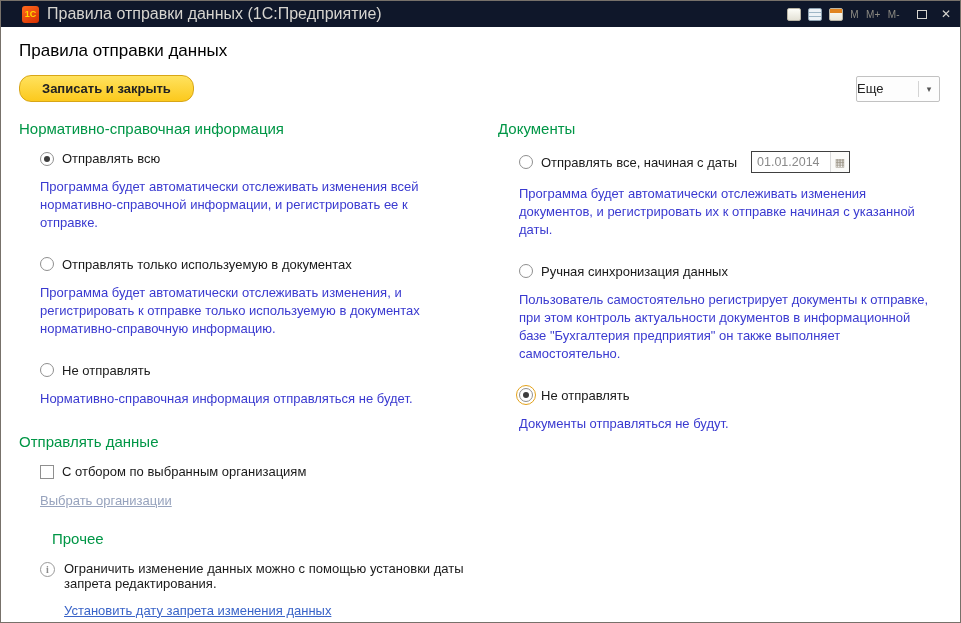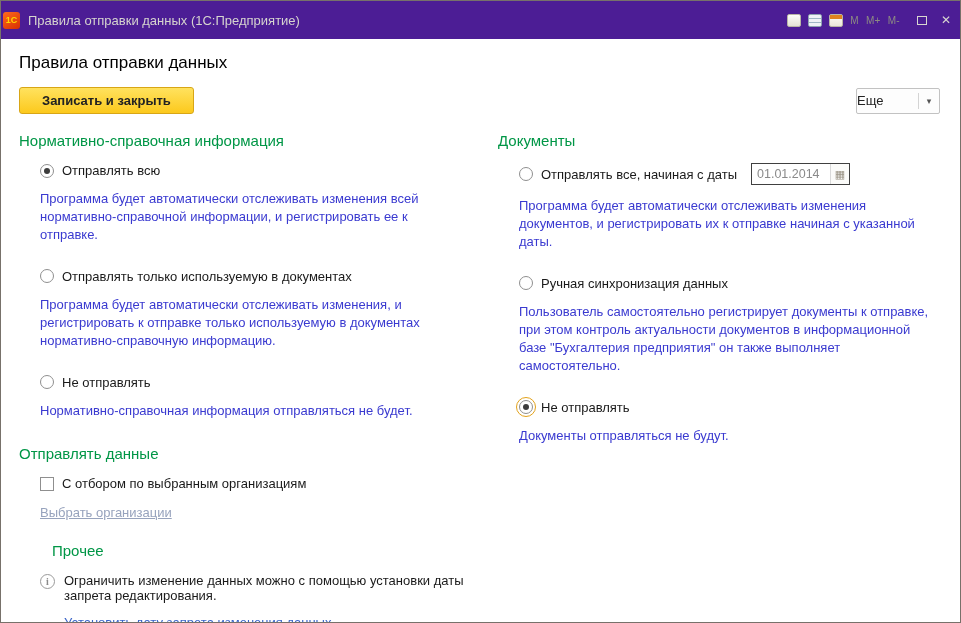--- a/index.html
+++ b/index.html
@@ -7,51 +7,51 @@
   body {
     font-family: "Liberation Sans", "DejaVu Sans", sans-serif;
     font-size: 13px; color: #1a1a1a; background: #7f8792;
   }
   .window {
     width: 961px; height: 623px; background: #ffffff;
     border: 1px solid #77716a; display: flex; flex-direction: column;
   }
   
   .titlebar {
-    height: 38px; background: #4c1d95; display: flex; align-items: center;
-    padding: 0 6px 0 2px; flex: 0 0 auto;
+    height: 26px; background: #0f172a; display: flex; align-items: center;
+    padding: 0 6px 0 21px; flex: 0 0 auto;
   }
   .logo {
     width: 17px; height: 17px; border-radius: 3px; margin-right: 8px;
     background: linear-gradient(145deg,#ff6a1e,#d62f00);
     color: #ffd800; font-weight: bold; font-size: 9px;
     display: flex; align-items: center; justify-content: center;
   }
-  .tb-title { color: #d6d4cf; font-size: 13px; flex: 1 1 auto; white-space: nowrap; overflow: hidden; }
+  .tb-title { color: #d6d4cf; font-size: 16px; flex: 1 1 auto; white-space: nowrap; overflow: hidden; }
   .tb-right { display: flex; align-items: center; gap: 7px; }
   .tb-ico { width: 14px; height: 13px; display: inline-block; border-radius: 2px; cursor: pointer; }
   .tb-ico.page { background: linear-gradient(#fdfdf8,#e4e2d6); border: 1px solid #b9b5a6; }
   .tb-ico.calc {
     background: repeating-linear-gradient(#eef2f6 0 3px,#9fb6c6 3px 4px),
                 repeating-linear-gradient(90deg,transparent 0 4px,#9fb6c6 4px 5px);
     border: 1px solid #8fa3b2;
   }
   .tb-ico.cal { background: linear-gradient(#fffdf6,#eae6da); border: 1px solid #b9b5a6; position: relative; }
   .tb-ico.cal::before { content:""; position:absolute; left:0; right:0; top:0; height:4px; background:#e0821e; }
   .tb-mem { color: #8d8b83; font-size: 10px; letter-spacing: .3px; cursor: default; }
   .tb-win { color: #d8d6d0; font-size: 12px; width: 16px; text-align: center; cursor: pointer; }
   .tb-max { width: 10px; height: 9px; border: 1px solid #d8d6d0; display: inline-block; margin: 0 4px 0 10px; cursor: pointer; }
   
   .content { flex: 1 1 auto; background: #fff; padding: 14px 20px 0 18px; overflow: hidden; }
   .page-title { font-size: 17px; font-weight: normal; color: #000; margin-bottom: 14px; }
   .toolbar { display: flex; justify-content: space-between; align-items: center; margin-bottom: 18px; }
   .btn-save {
     font-family: inherit; font-size: 13px; font-weight: bold; color: #222;
     background: linear-gradient(#ffe25e,#fcc91d); border: 1px solid #d8a616;
-    border-radius: 3px; padding: 5px 22px; height: 27px; cursor: pointer;
+    border-radius: 12px; padding: 5px 22px; height: 27px; cursor: pointer;
   }
   .btn-more {
     font-family: inherit; font-size: 13px; color: #222; background: #fdfdfd;
     border: 1px solid #c2c2c2; border-radius: 2px; height: 26px; width: 84px;
     display: flex; align-items: center; cursor: pointer; padding: 0;
   }
   .btn-more .lbl { flex: 1 1 auto; text-align: left; }
   .btn-more .sep { width: 1px; height: 16px; background: #d4d4d4; }
   .btn-more .arr { width: 20px; font-size: 9px; color: #555; }
   .columns { display: flex; }

